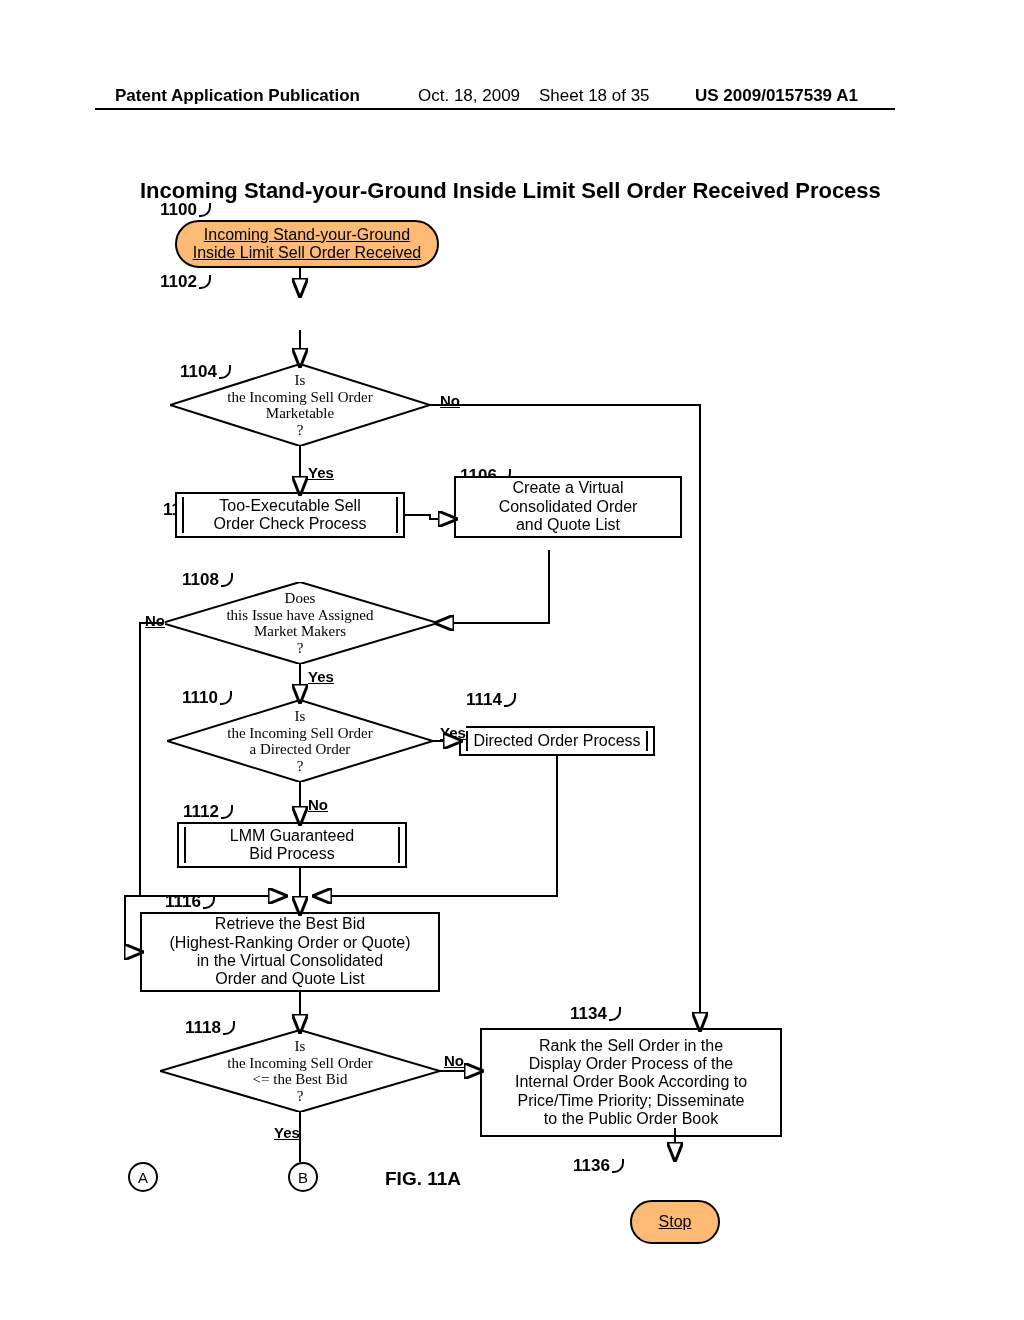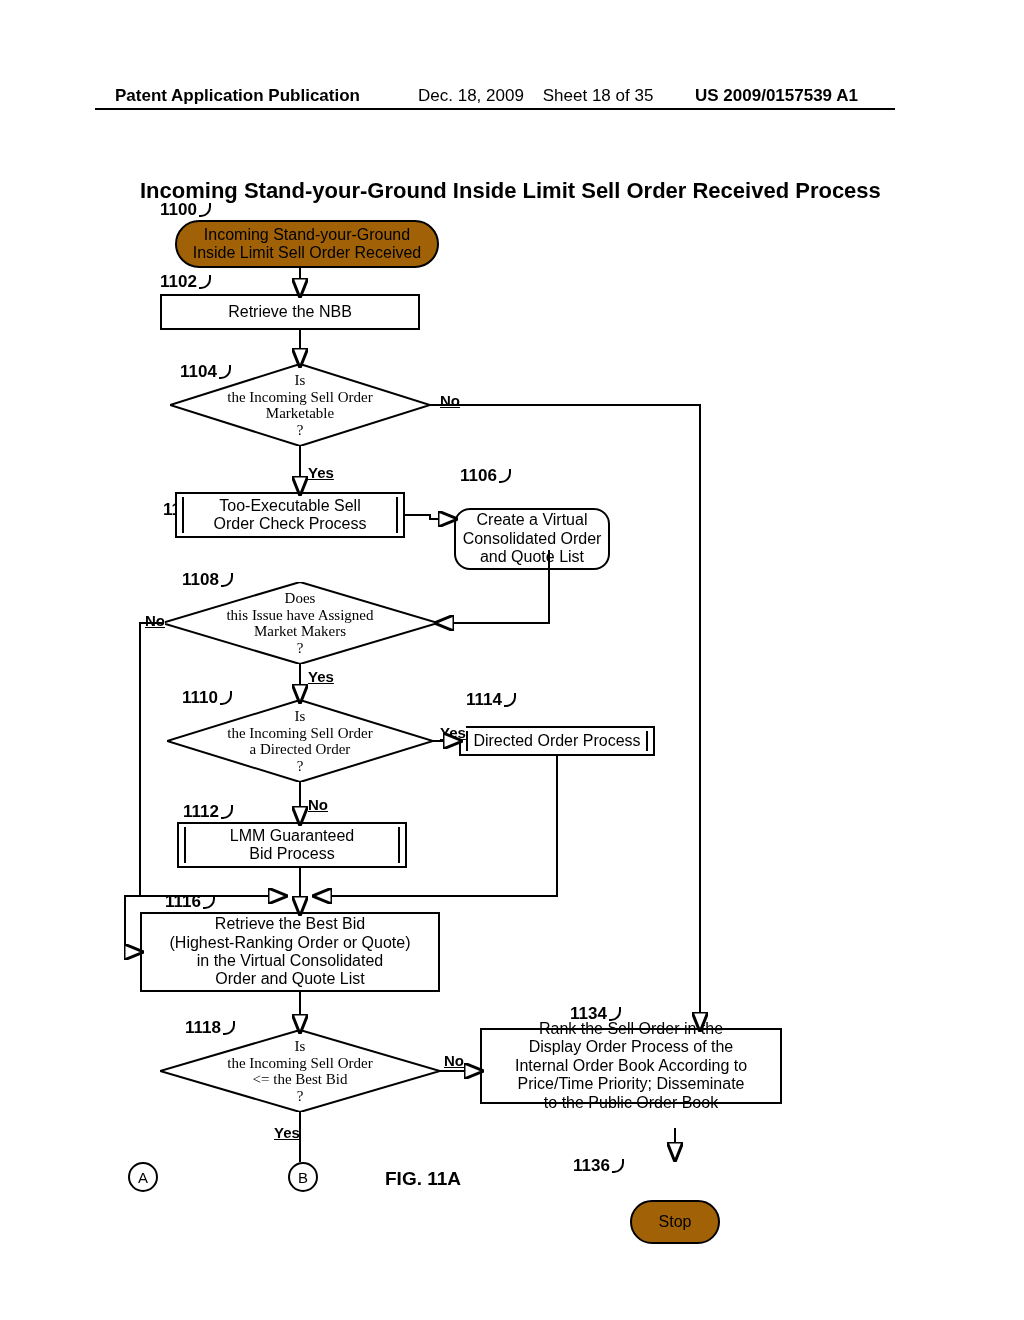--- a/index.html
+++ b/index.html
@@ -81,26 +81,27 @@
   }
   .subbox::before { left: 5px; }
   .subbox::after  { right: 5px; }
   .terminator {
     position: absolute;
     border: 2px solid #000;
     border-radius: 26px;
     text-align: center;
     font-size: 16px;
     line-height: 1.15;
-    background: #a16207;
+    background: #fdba74;
     display: flex;
     align-items: center;
     justify-content: center;
     padding: 4px 8px;
     box-sizing: border-box;
+    text-decoration: underline;
   }
   .diamond {
     position: absolute;
     font-family: Liberation Serif, serif;
   }
   .diamond svg { position: absolute; left: 0; top: 0; }
   .diamond .dtext {
     position: absolute;
     left: 0; top: 0; right: 0; bottom: 0;
     display: flex;
@@ -153,21 +154,21 @@
   }
 </style>
 </head>
 <body>
 
 <div class="page">
 
   <div class="hr-top"></div>
   <div class="header-left">Patent Application Publication</div>
   <div class="header-mid">
-    <span>Dec. 18, 2009</span>
+    <span>Oct. 18, 2009</span>
     &nbsp;&nbsp;
     <span>Sheet 18 of 35</span>
   </div>
   <div class="header-right">US 2009/0157539 A1</div>
 
   <div class="title">Incoming Stand-your-Ground Inside Limit Sell Order Received Process</div>
 
   <div class="refnum" style="left:160px; top:200px;"><span>1100</span><span class="tick"></span></div>
   <div class="refnum" style="left:160px; top:272px;"><span>1102</span><span class="tick"></span></div>
   <div class="refnum" style="left:180px; top:362px;"><span>1104</span><span class="tick"></span></div>
@@ -178,36 +179,35 @@
   <div class="refnum" style="left:183px; top:802px;"><span>1112</span><span class="tick"></span></div>
   <div class="refnum" style="left:466px; top:690px;"><span>1114</span><span class="tick"></span></div>
   <div class="refnum" style="left:165px; top:892px;"><span>1116</span><span class="tick"></span></div>
   <div class="refnum" style="left:185px; top:1018px;"><span>1118</span><span class="tick"></span></div>
   <div class="refnum" style="left:570px; top:1004px;"><span>1134</span><span class="tick"></span></div>
   <div class="refnum" style="left:573px; top:1156px;"><span>1136</span><span class="tick"></span></div>
 
   <div class="terminator" style="left:175px; top:220px; width:264px; height:48px; white-space:pre-line;">Incoming Stand-your-Ground
 Inside Limit Sell Order Received</div>
 
-  <div class="box" style="left:160px; top:294px; width:260px; height:36px;">Retrieve the NBB</div>
 
   <div class="diamond" style="left:170px; top:364px; width:260px; height:82px;">
     <svg width="260" height="82">
         <polygon points="130,0 260,41 130,82 0,41" fill="#fff" stroke="#000" stroke-width="2"></polygon>
       </svg>
     <div class="dtext" style="white-space:pre-line;">Is
 the Incoming Sell Order
 Marketable
 ?</div>
   </div>
 
   <div class="subbox" style="left:175px; top:492px; width:230px; height:46px; white-space:pre-line;">Too-Executable Sell
 Order Check Process</div>
 
-  <div class="box" style="left:454px; top:508px; width:156px; height:62px; white-space:pre-line;border-radius:16px;">Create a Virtual
+  <div class="box" style="left:454px; top:476px; width:228px; height:62px; white-space:pre-line;">Create a Virtual
 Consolidated Order
 and Quote List</div>
 
   <div class="diamond" style="left:162px; top:582px; width:276px; height:82px;">
     <svg width="276" height="82">
         <polygon points="138,0 276,41 138,82 0,41" fill="#fff" stroke="#000" stroke-width="2"></polygon>
       </svg>
     <div class="dtext" style="white-space:pre-line;">Does
 this Issue have Assigned
 Market Makers
@@ -237,21 +237,21 @@
   <div class="diamond" style="left:160px; top:1030px; width:280px; height:82px;">
     <svg width="280" height="82">
         <polygon points="140,0 280,41 140,82 0,41" fill="#fff" stroke="#000" stroke-width="2"></polygon>
       </svg>
     <div class="dtext" style="white-space:pre-line;">Is
 the Incoming Sell Order
 &lt;= the Best Bid
 ?</div>
   </div>
 
-  <div class="box" style="left:480px; top:1028px; width:302px; height:76px; white-space:pre-line;">Rank the Sell Order in the
+  <div class="box" style="left:480px; top:1028px; width:302px; height:109px; white-space:pre-line;">Rank the Sell Order in the
 Display Order Process of the
 Internal Order Book According to
 Price/Time Priority; Disseminate
 to the Public Order Book</div>
 
   <div class="terminator" style="left:630px; top:1200px; width:90px; height:44px;">Stop</div>
 
   <div class="circle" style="left:128px; top:1162px;">A</div>
   <div class="circle" style="left:288px; top:1162px;">B</div>
 

